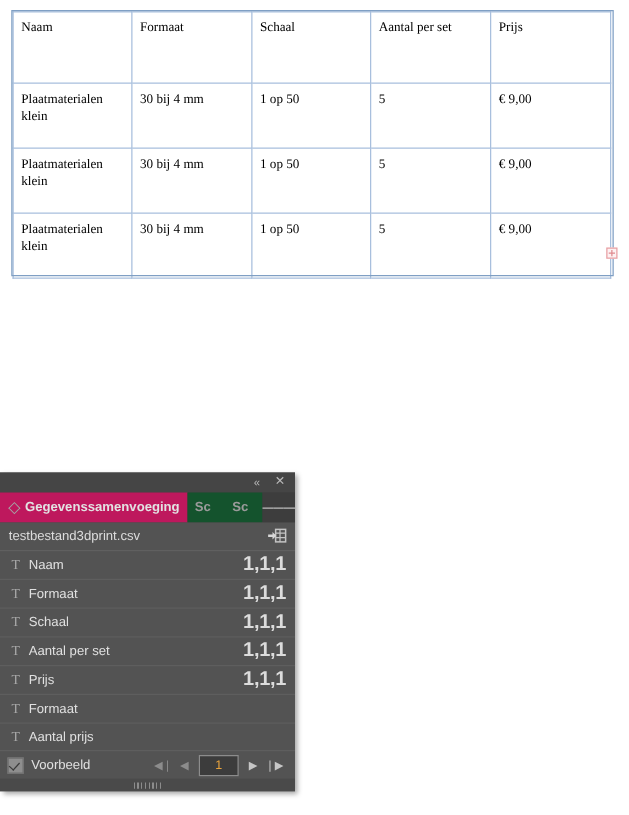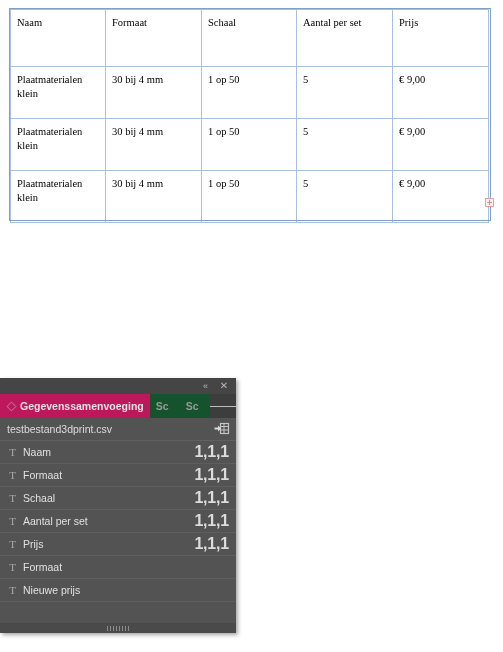--- a/index.html
+++ b/index.html
@@ -427,23 +427,34 @@
       <span class="field-name">Prijs</span>
       <span class="field-badge">1,1,1</span>
     </div>
     <div class="field-row">
       <span class="field-type-icon">T</span>
       <span class="field-name">Formaat</span>
       <span class="field-badge"></span>
     </div>
     <div class="field-row">
       <span class="field-type-icon">T</span>
-      <span class="field-name">Nieuwe prijs</span>
+      <span class="field-name">Aantal prijs</span>
       <span class="field-badge"></span>
     </div>
   </div>
 
+  <div id="panel-footer">
+    <span id="preview-checkbox"></span>
+    <span id="preview-label">Voorbeeld</span>
+    <span id="record-nav">
+      <span class="nav-btn disabled">◀❘</span>
+      <span class="nav-btn disabled">◀</span>
+      <span id="record-field">1</span>
+      <span class="nav-btn">▶</span>
+      <span class="nav-btn">❘▶</span>
+    </span>
+  </div>
 
   <div id="panel-grip">
     <span class="grip-lines"></span>
   </div>
 
 </div>
 
 </body></html>

